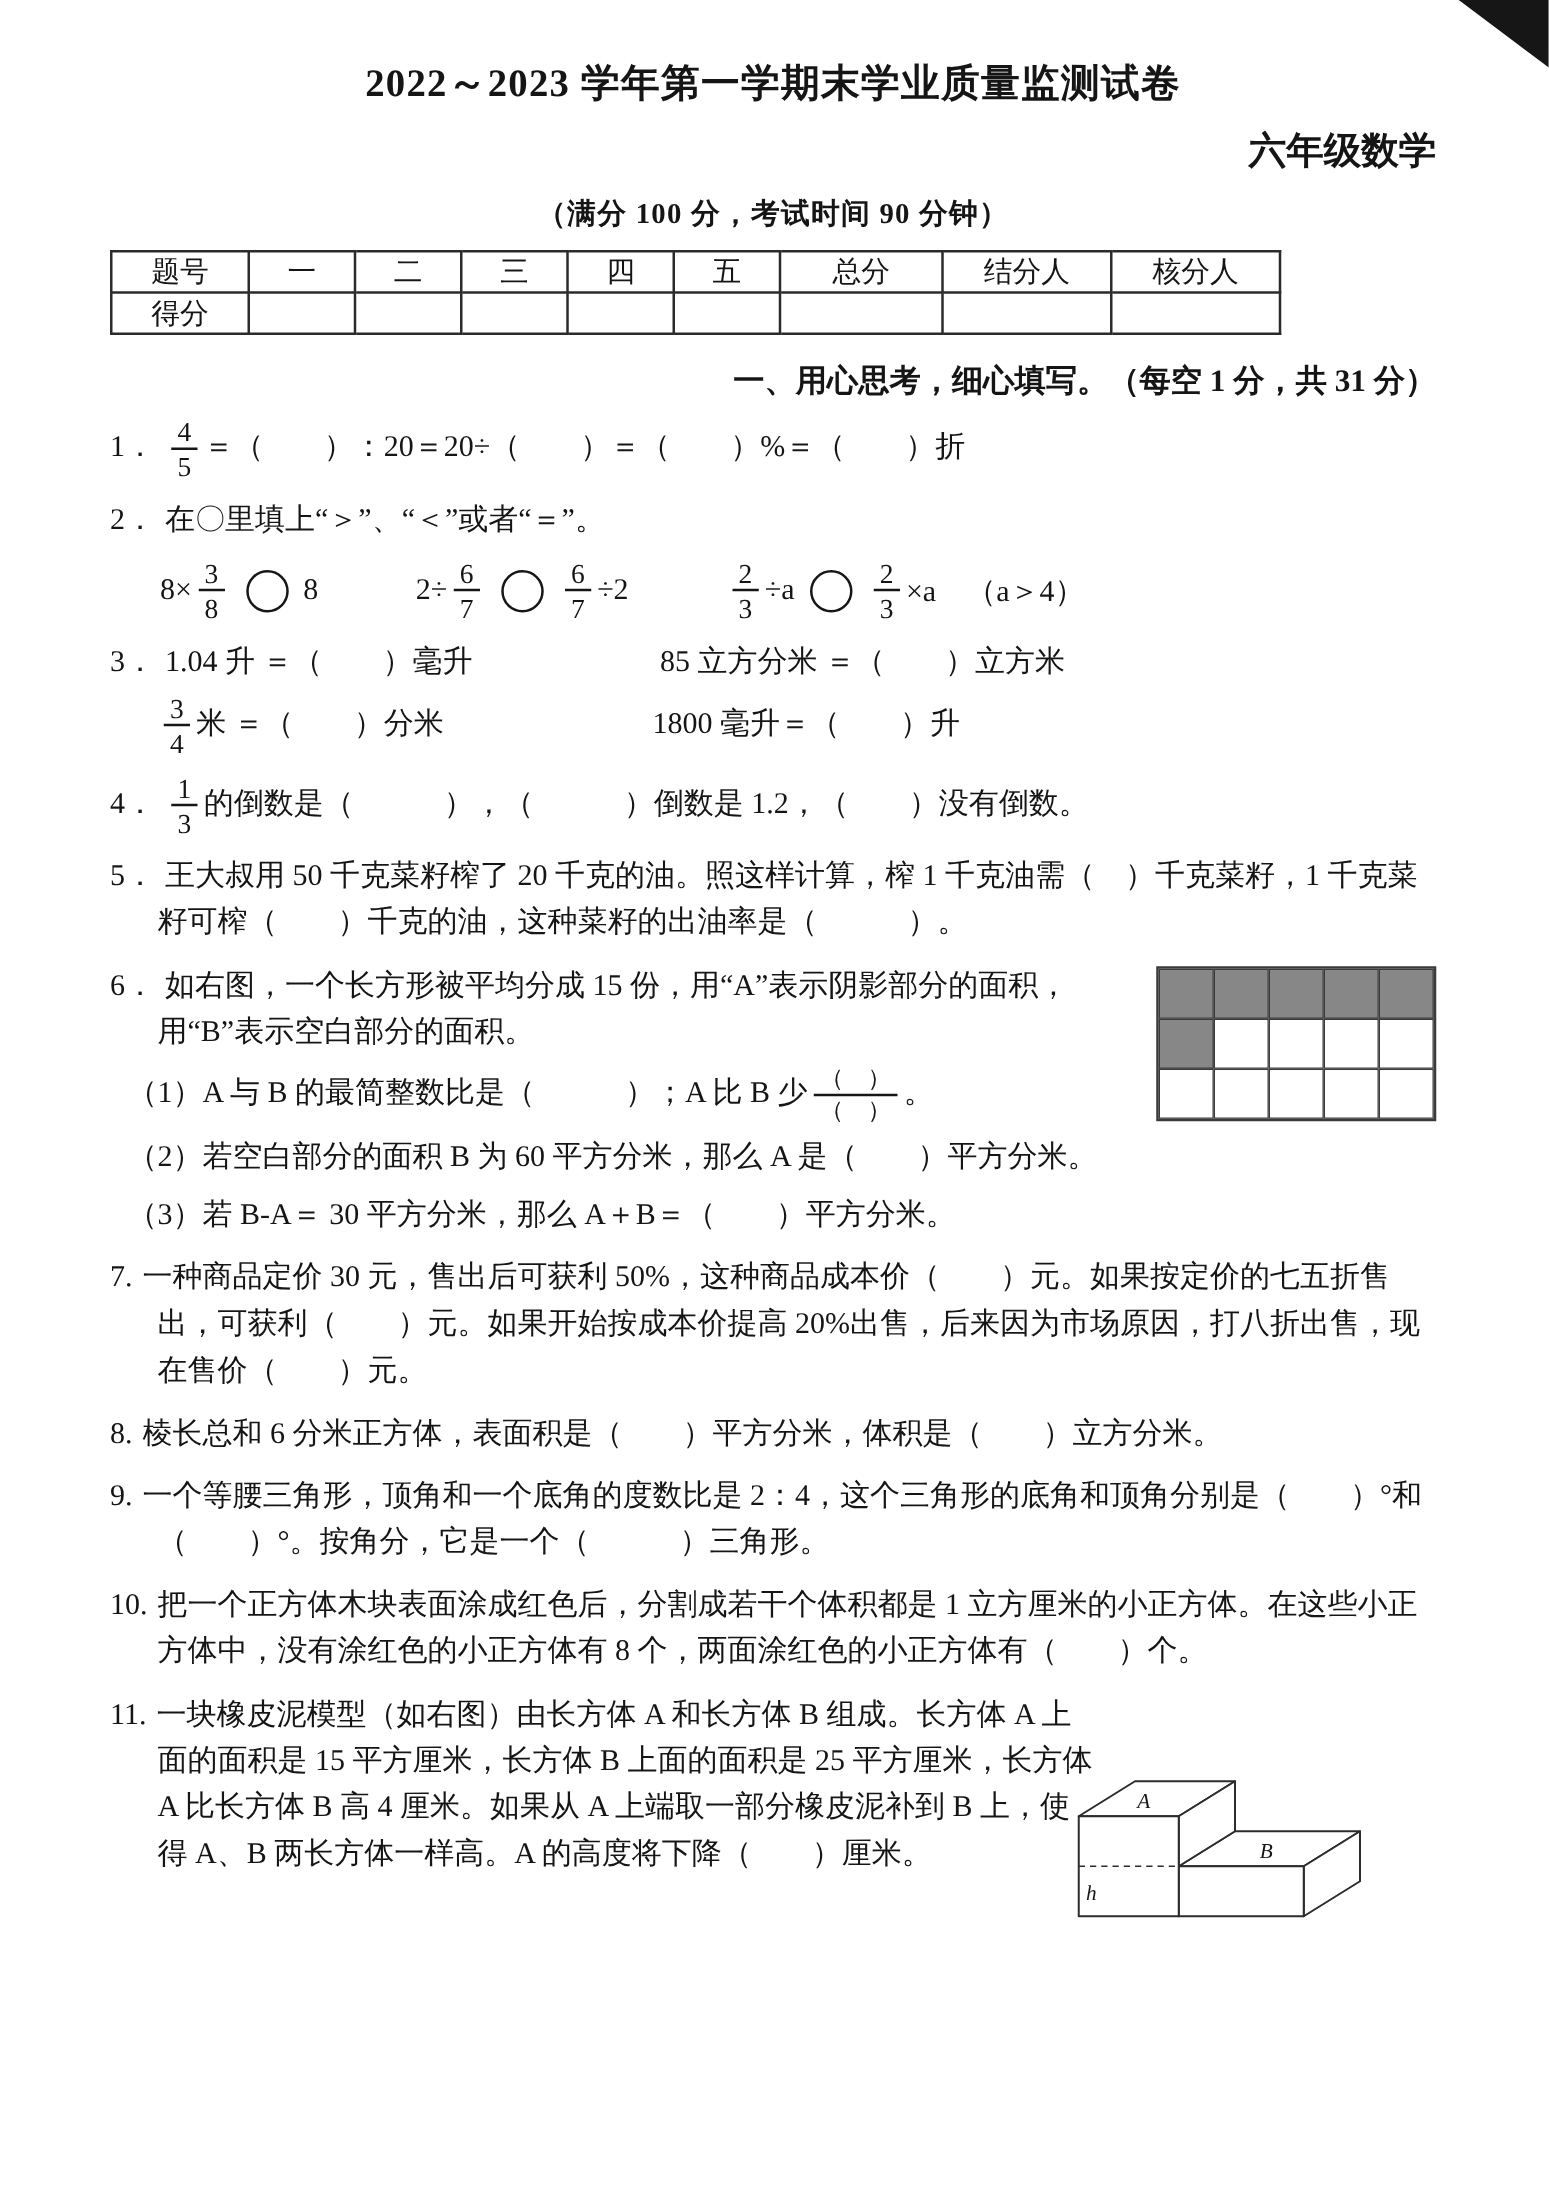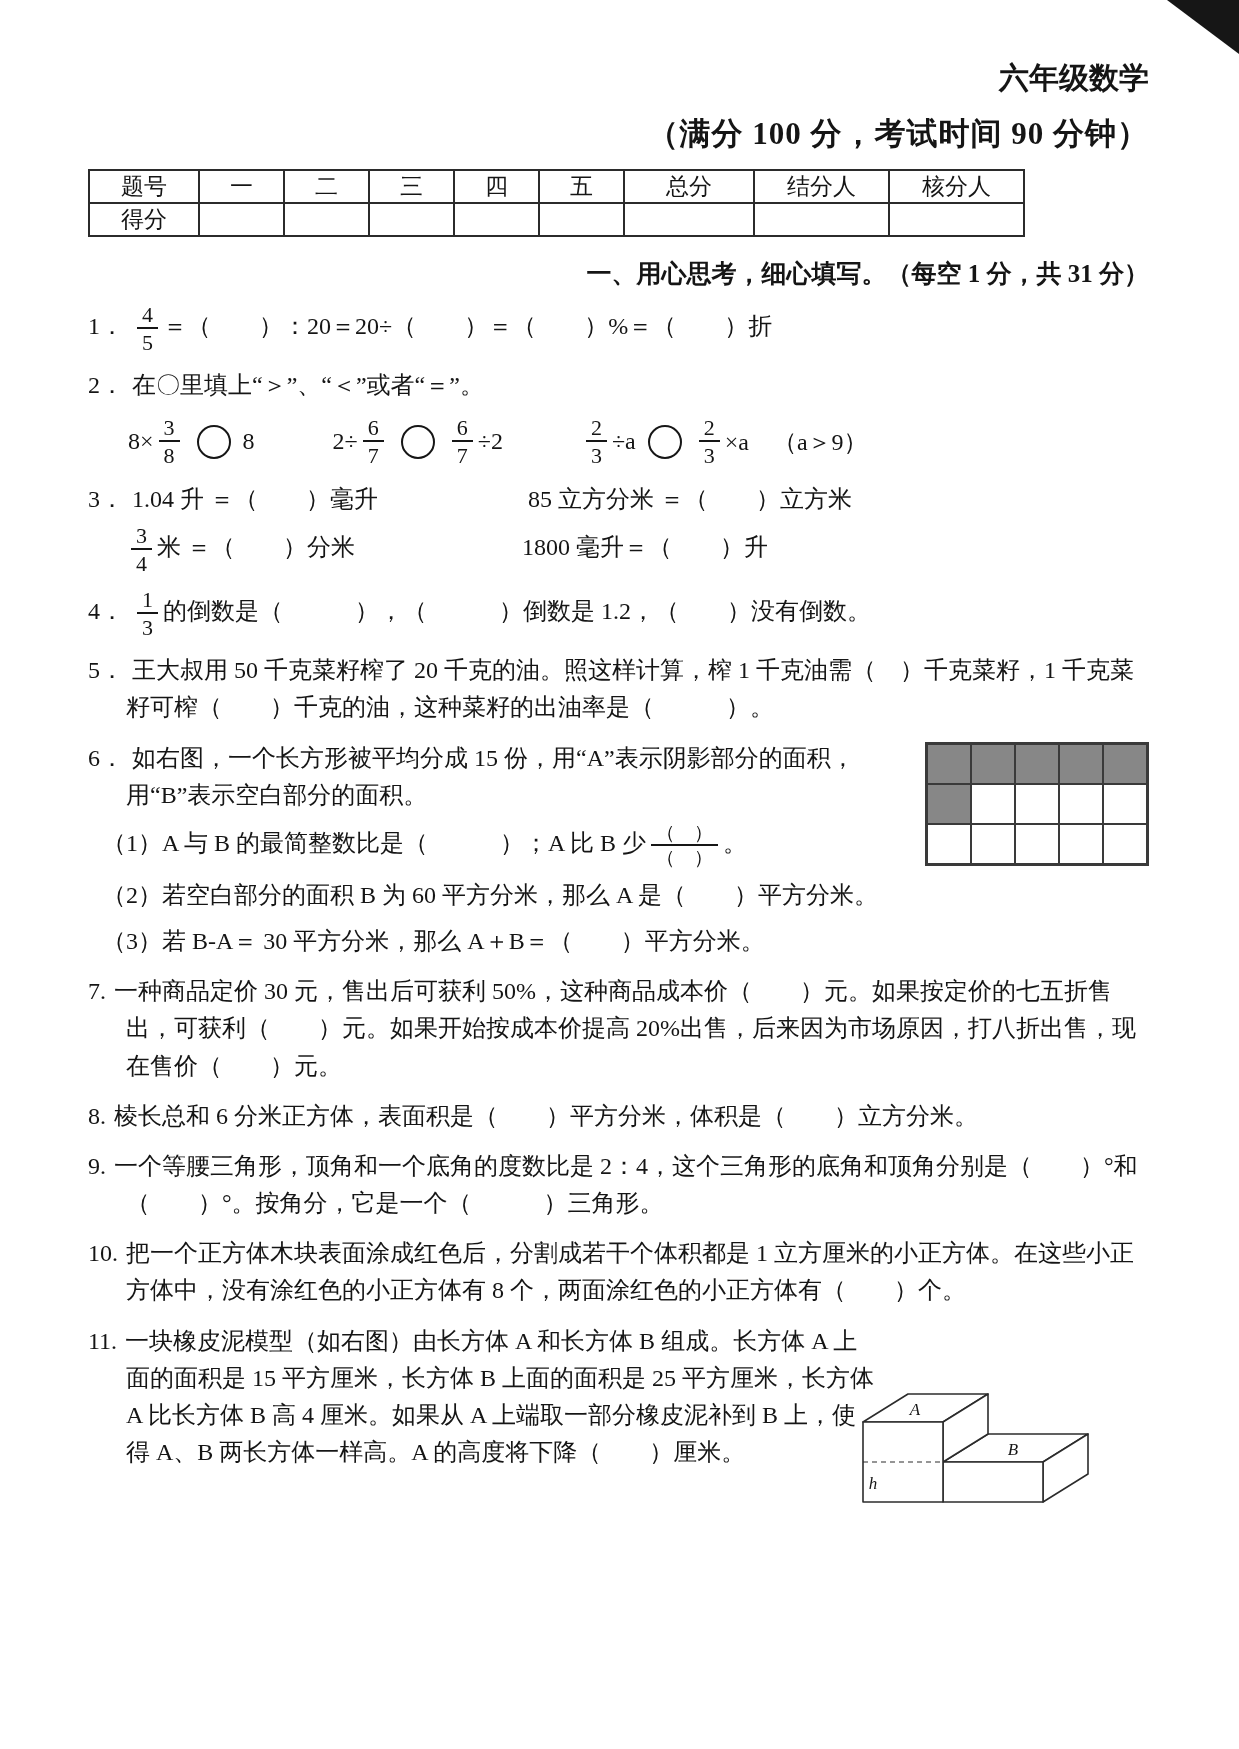--- a/index.html
+++ b/index.html
@@ -11,21 +11,21 @@
   }
   .page { padding:46px 90px 0 88px; position:relative; }
 
   .corner-fold {
     position:absolute; top:0; right:0; width:0; height:0;
     border-top:54px solid #161616; border-left:72px solid transparent;
   }
 
   .exam-title { text-align:center; font-size:31px; font-weight:700; letter-spacing:1px; }
   .exam-subtitle { text-align:right; font-size:30px; font-weight:700; margin-top:12px; }
-  .exam-info { text-align:right; font-size:31px; font-weight:700; margin-top:14px; letter-spacing:1px; }
+  .exam-info { text-align:center; font-size:23px; font-weight:700; margin-top:14px; letter-spacing:1px; }
 
   table.score-table { border-collapse:collapse; margin-top:14px; table-layout:fixed; }
   table.score-table td {
     border:2px solid #2b2b2b; height:32px; text-align:center;
     font-size:23px; padding:0 4px;
   }
 
   .section-heading { font-size:25px; font-weight:700; margin-top:20px;text-align:right; }
 
   .q {
@@ -68,20 +68,21 @@
   .q11fig { float:right; width:258px; margin:54px 0 0 14px; }
   .q11fig svg text { font-size:17px; font-style:italic; fill:#161616; }
 </style>
 </head>
 <body>
 
 <div class="corner-fold"></div>
 
 <div class="page">
 
+  <h1 class="exam-title">2022～2023 学年第一学期末学业质量监测试卷</h1>
   <h2 class="exam-subtitle">六年级数学</h2>
   <div class="exam-info">（满分 100 分，考试时间 90 分钟）</div>
 
   <table class="score-table">
     <colgroup>
       <col style="width:110px">
         <col style="width:85px">
         <col style="width:85px">
         <col style="width:85px">
       <col style="width:85px">
@@ -155,21 +156,21 @@
       <span class="frac">
           <span class="fn">2</span>
           <span class="fd">3</span>
         </span>
         <span>÷a</span>
         <span class="circle"></span>
         <span class="frac">
           <span class="fn">2</span>
           <span class="fd">3</span>
         </span>
-        <span>×a　（a＞9）</span>
+        <span>×a　（a＞4）</span>
     </span>
   </div>
 
   <div class="q">
     <div>
       <span class="qno">3．</span><span class="colw">1.04 升 ＝（　　）毫升</span><span>85 立方分米 ＝（　　）立方米</span>
     </div>
     <div style="text-indent:0; margin-top:6px;">
       <span class="colw"><span class="frac">
             <span class="fn">3</span>

